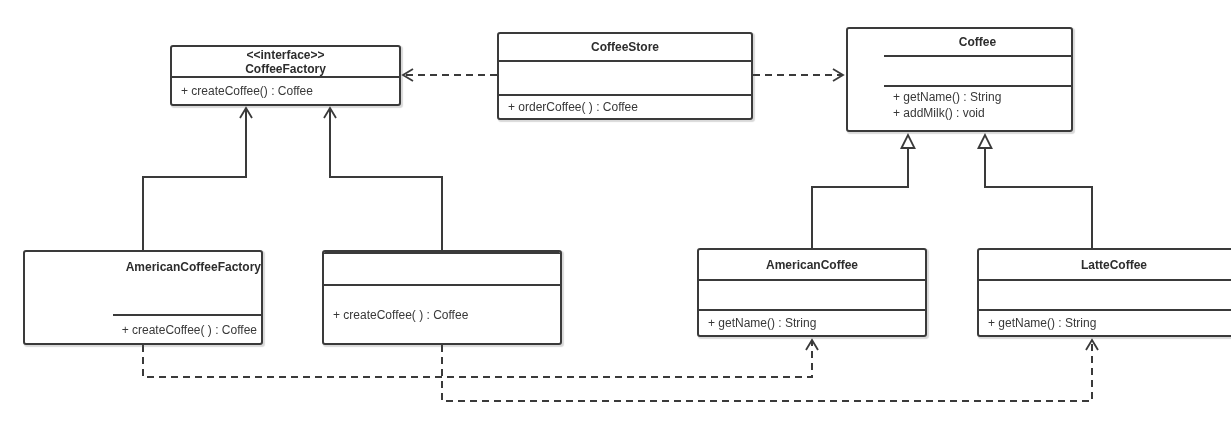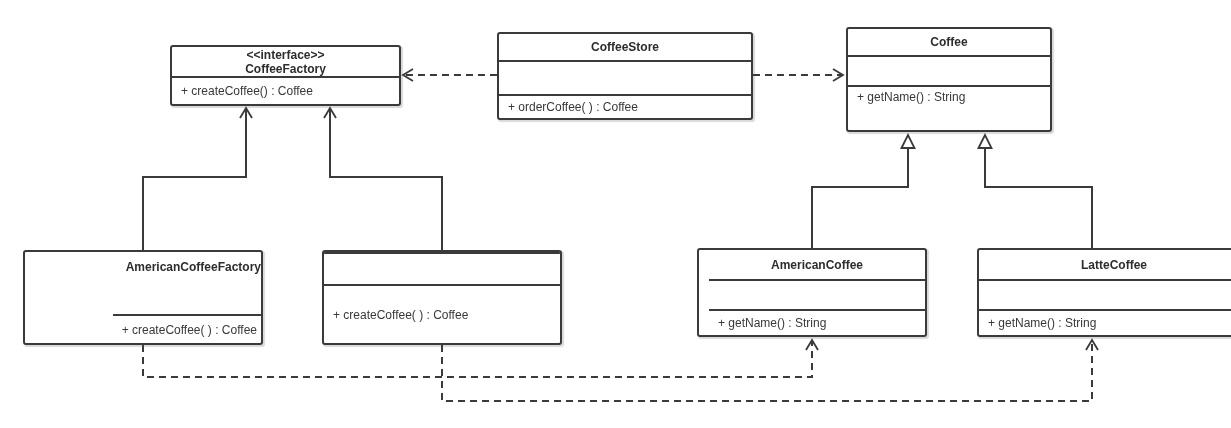--- a/index.html
+++ b/index.html
@@ -75,48 +75,49 @@
   <div class="uml-box" style="left:497px;top:32px;width:256px;height:88px;">
     <div class="uml-head" style="height:26px;">
       <div>CoffeeStore</div>
     </div>
     <div class="uml-attrs" style="height:34px;"></div>
     <div class="uml-methods">
       <div class="m">+ orderCoffee( ) : Coffee</div>
     </div>
   </div>
 
-  <div class="uml-box" style="left:846px;top:27px;width:206px;height:105px;">
+  <div class="uml-box" style="left:846px;top:27px;width:227px;height:105px;padding-left:36px;">
     <div class="uml-head" style="height:26px;">
       <div>Coffee</div>
     </div>
     <div class="uml-attrs" style="height:30px;"></div>
     <div class="uml-methods multi">
       <div class="m">+ getName() : String</div>
+      <div class="m">+ addMilk() : void</div>
     </div>
   </div>
 
   <div class="uml-box" style="left:23px;top:250px;width:240px;height:95px;align-items:flex-end;">
     <div class="uml-head" style="height:30px;">
       <div>AmericanCoffeeFactory</div>
     </div>
     <div class="uml-attrs" style="height:32px;"></div>
     <div class="uml-methods">
       <div class="m">+ createCoffee( ) : Coffee</div>
     </div>
   </div>
 
   <div class="uml-box" style="left:322px;top:250px;width:240px;height:95px;">
     <div class="uml-attrs" style="height:32px;"></div>
     <div class="uml-methods">
       <div class="m">+ createCoffee( ) : Coffee</div>
     </div>
   </div>
 
-  <div class="uml-box" style="left:697px;top:248px;width:230px;height:89px;padding-left:10px;">
+  <div class="uml-box" style="left:697px;top:248px;width:230px;height:89px;">
     <div class="uml-head" style="height:29px;">
       <div>AmericanCoffee</div>
     </div>
     <div class="uml-attrs" style="height:30px;"></div>
     <div class="uml-methods">
       <div class="m">+ getName() : String</div>
     </div>
   </div>
 
   <div class="uml-box" style="left:977px;top:248px;width:274px;height:89px;">

